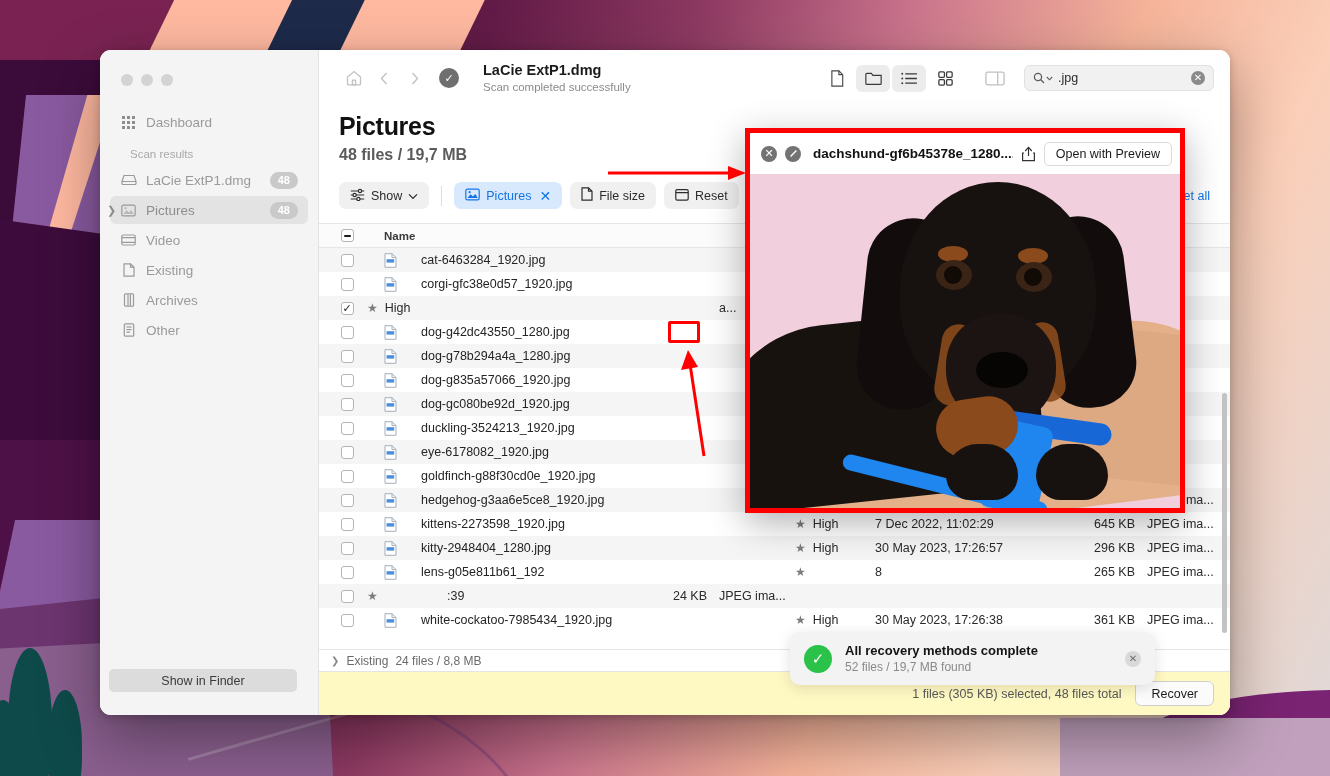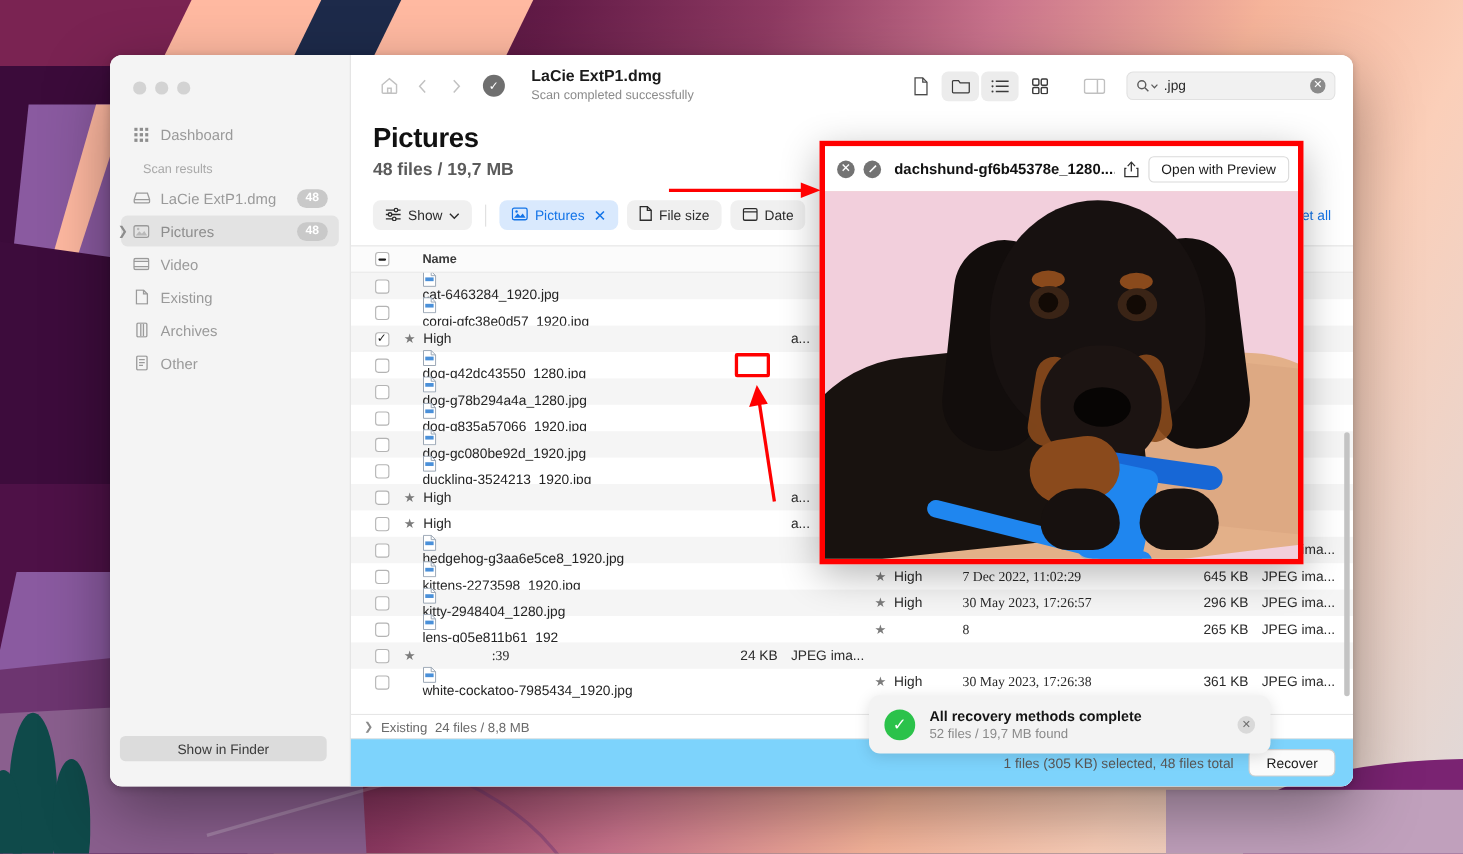--- a/index.html
+++ b/index.html
@@ -203,31 +203,31 @@
     cursor: pointer; flex: 0 0 13px;
   }
   .cb.checked { }
   .cb.checked:after { content: "✓"; font-size: 11px; color: #1b1b1b; line-height: 1; }
   .cb.dash { background: #fff; }
   .cb.dash:after { content: ""; width: 7px; height: 2px; background: #1b1b1b; border-radius: 1px; }
   .col-name { flex: 1; min-width: 0; padding-left: 17px; display: flex;
               align-items: flex-start; }
   .col-sort { margin-left: auto; margin-right: 10px; color: #888; font-size: 9px; }
   .col-rec { width: 80px; }
-  .col-date { width: 175px; font-family: Liberation Serif, serif; }
+  .col-date { width: 175px; }
   .col-size { width: 85px; text-align: right; }
   .col-type { width: 95px; padding-left: 12px; }
 
   #table-body { flex: 1; overflow: hidden; position: relative; }
   .trow {
     height: 24px; display: flex; align-items: center; font-size: 12.5px;
     color: #242424; padding-left: 8px; position: relative;
   }
   .trow.odd { background: #f5f5f5; }
-  .trow .col-name { gap: 0; flex-direction: column; }
+  .trow .col-name { gap: 16px; }
   .file-icon { width: 13px; height: 15px; flex: 0 0 13px; margin-right: 8px; }
   .fname { white-space: nowrap; overflow: hidden; text-overflow: ellipsis; }
   .star { color: #7b7b7b; font-size: 12px; margin-right: 7px; }
   .col-rec { display: flex; align-items: center; }
   .rec-txt { color: #2a2a2a; }
   .col-size { color: #2a2a2a; }
   .col-type { color: #2a2a2a; white-space: nowrap; overflow: hidden; }
   .col-date { color: #2a2a2a; }
   .row-actions { display: flex; align-items: center; gap: 4px; margin-left: 8px; }
   .act-ic {
@@ -249,21 +249,21 @@
   
   #vscroll {
     position: absolute; right: 3px; top: 170px; width: 5px; height: 240px;
     border-radius: 3px; background: #c3c3c3;
   }
 
   
   #bottombar {
     height: 44px; border-top: 1px solid #e4e4e4; display: flex;
     align-items: center; justify-content: flex-end; padding: 0 16px; gap: 14px;
-    background: #7dd3fc;
+    background: #fef9c3;
   }
   #selection-status { font-size: 12.5px; color: #585858; }
   #recover-btn {
     height: 25px; padding: 0 15px; border-radius: 6px; background: #fbfbfb;
     border: 1px solid #cfcfcf; font-size: 12.5px; color: #1b1b1b;
     font-family: inherit; cursor: pointer;
   }
 
   
   #toast {
@@ -667,21 +667,21 @@
         <span>File size</span>
       </div>
 
       <div class="chip">
         <span>
           <svg width="14" height="13" viewBox="0 0 14 13" fill="none" stroke="#2c2c2c" stroke-width="1.2">
             <rect x="0.8" y="1.6" width="12.4" height="10.6" rx="1.4"></rect>
             <line x1="0.8" y1="4.6" x2="13.2" y2="4.6"></line>
           </svg>
         </span>
-        <span>Date</span>
+        <span>Reset</span>
       </div>
 
       <div id="reset-all">Reset all</div>
     </div>
 
     <div id="table-wrap">
       <div id="table-head">
         <div class="cb-cell">
           <span class="cb dash"></span>
         </div>
@@ -849,31 +849,47 @@
               <span class="rec-txt">High</span>
             </div>
             <div class="col-date"></div>
             <div class="col-size"></div>
             <div class="col-type">a...</div>
           </div>
           <div class="trow odd">
             <div class="cb-cell">
               <span class="cb"></span>
             </div>
+            <div class="col-name">
+              <span class="file-icon"><svg width="13" height="15" viewBox="0 0 13 15" fill="#fff" stroke="#9aa6b4" stroke-width="0.9">
+                  <path d="M1 0.7 H8 L12 4.6 V14.3 H1 Z"></path>
+                  <path d="M8 0.7 V4.6 H12" fill="none"></path>
+                  <rect x="2.6" y="6.2" width="7.6" height="3.4" fill="#4a90d9" stroke="none"></rect>
+                </svg></span>
+              <span class="fname">eye-6178082_1920.jpg</span>
+            </div>
             <div class="col-rec">
               <span class="star">★</span>
               <span class="rec-txt">High</span>
             </div>
             <div class="col-date"></div>
             <div class="col-size"></div>
             <div class="col-type">a...</div>
           </div>
           <div class="trow">
             <div class="cb-cell">
               <span class="cb"></span>
+            </div>
+            <div class="col-name">
+              <span class="file-icon"><svg width="13" height="15" viewBox="0 0 13 15" fill="#fff" stroke="#9aa6b4" stroke-width="0.9">
+                  <path d="M1 0.7 H8 L12 4.6 V14.3 H1 Z"></path>
+                  <path d="M8 0.7 V4.6 H12" fill="none"></path>
+                  <rect x="2.6" y="6.2" width="7.6" height="3.4" fill="#4a90d9" stroke="none"></rect>
+                </svg></span>
+              <span class="fname">goldfinch-g88f30cd0e_1920.jpg</span>
             </div>
             <div class="col-rec">
               <span class="star">★</span>
               <span class="rec-txt">High</span>
             </div>
             <div class="col-date"></div>
             <div class="col-size"></div>
             <div class="col-type">a...</div>
           </div>
           <div class="trow odd">

